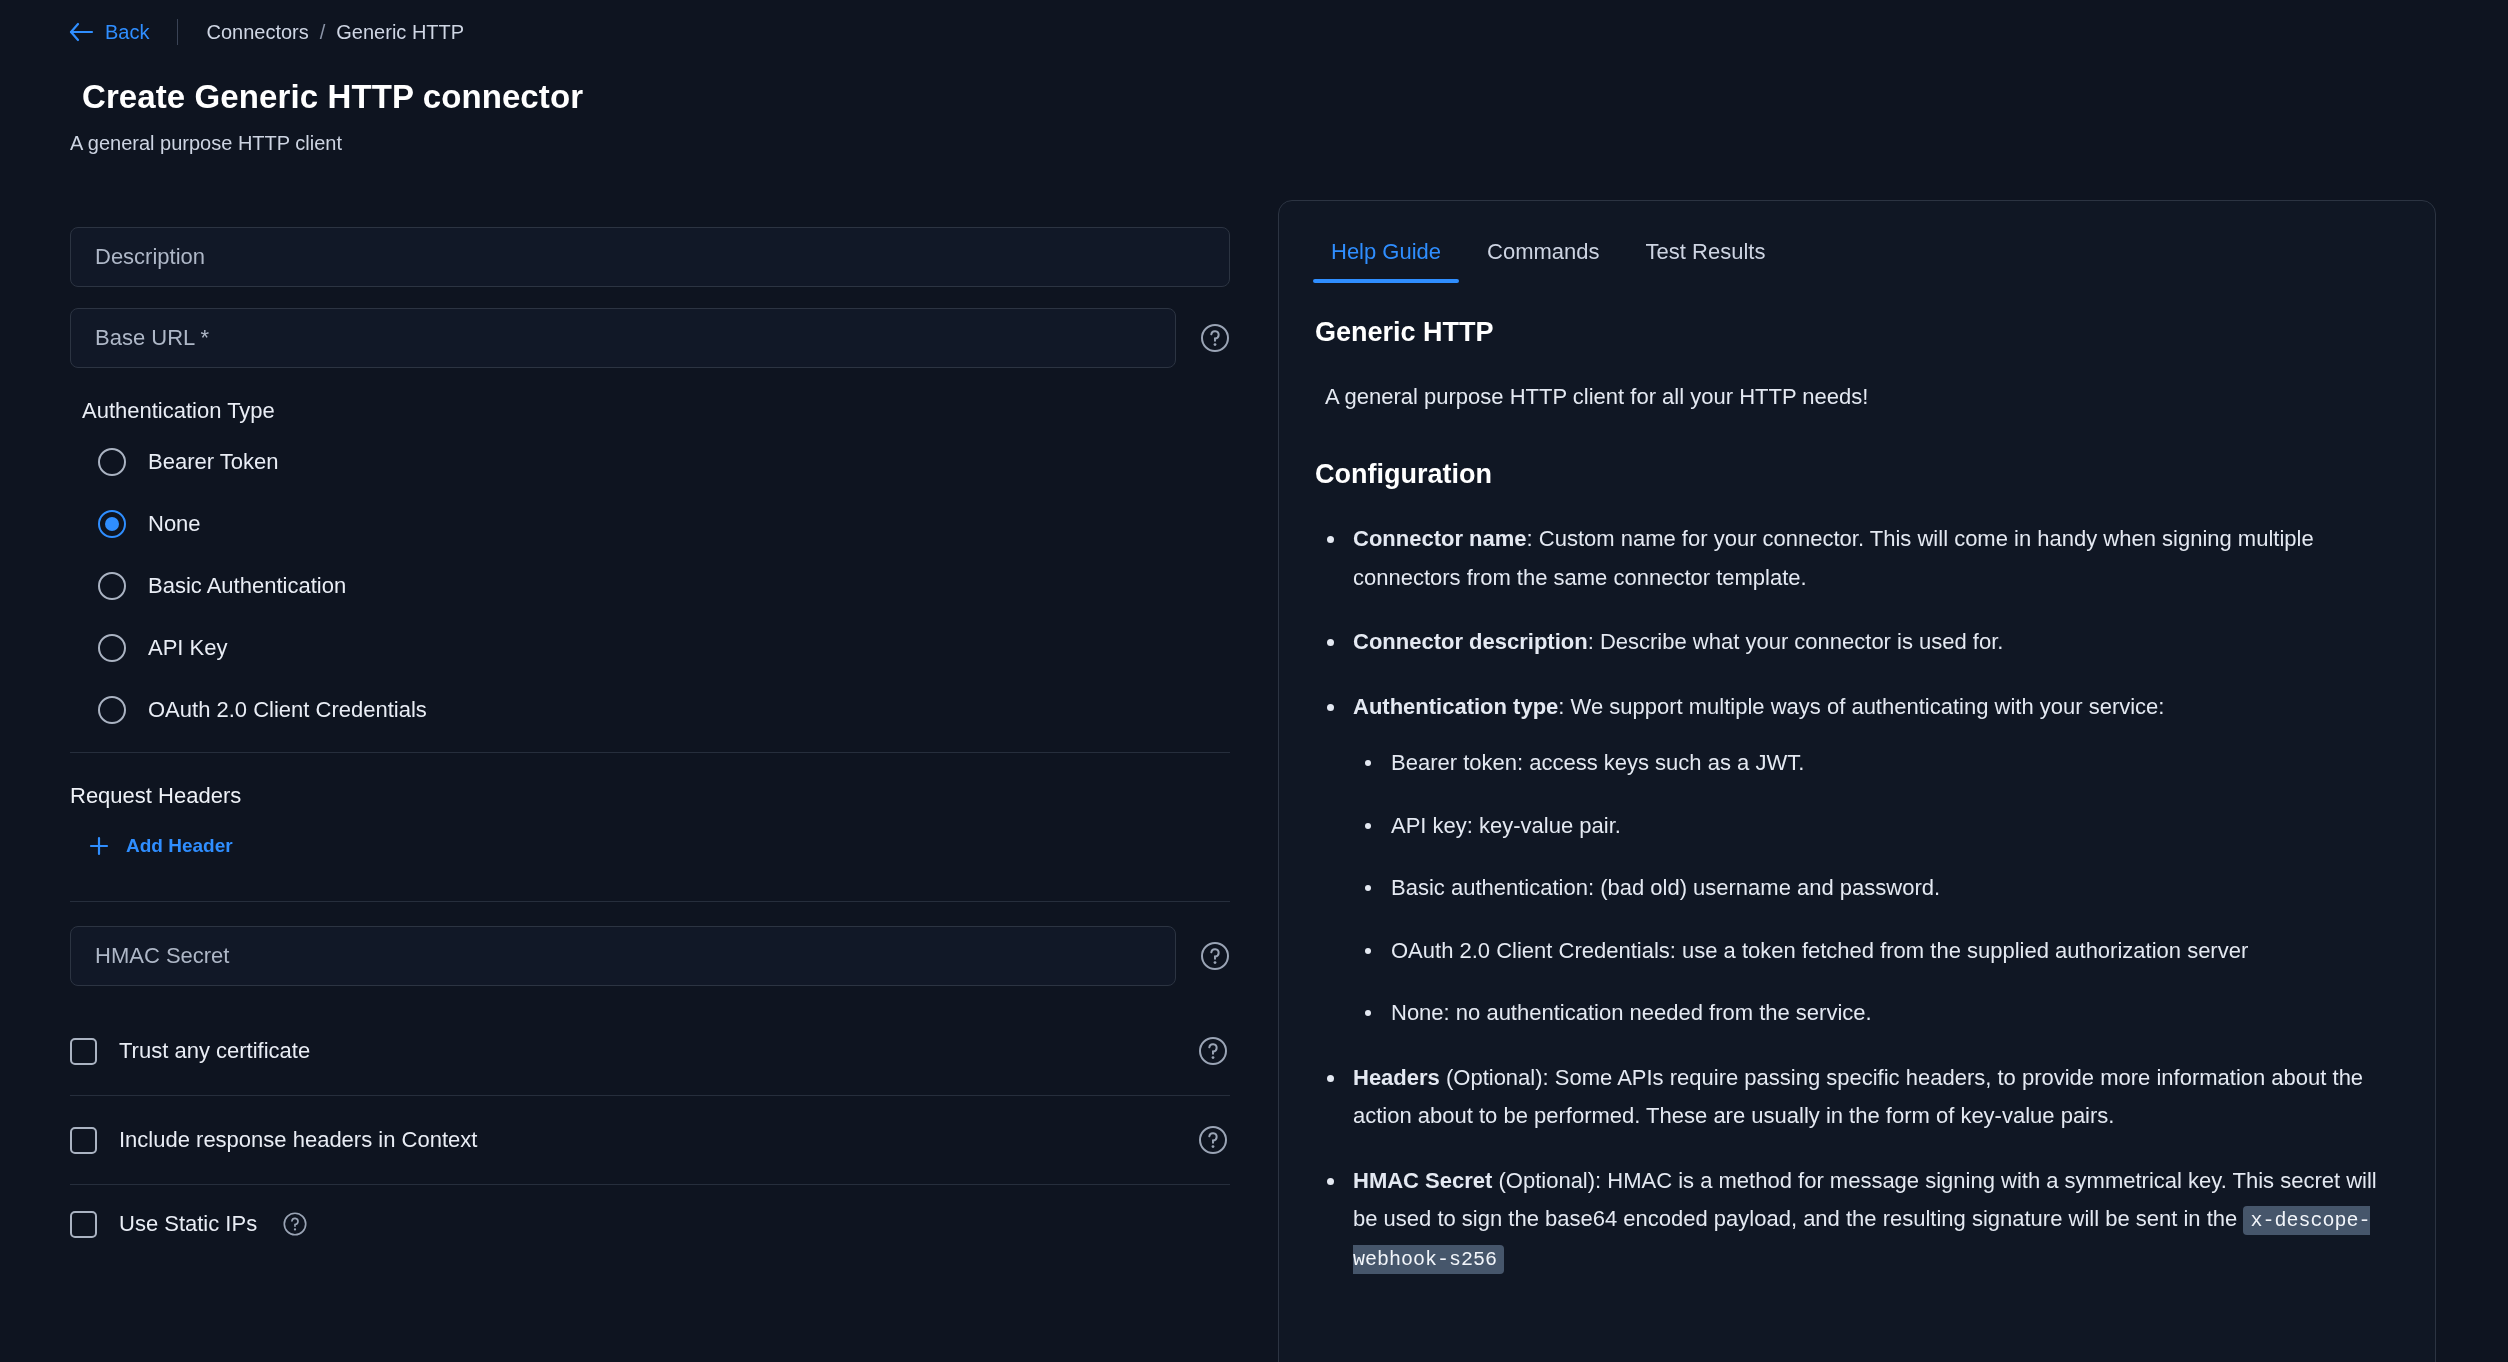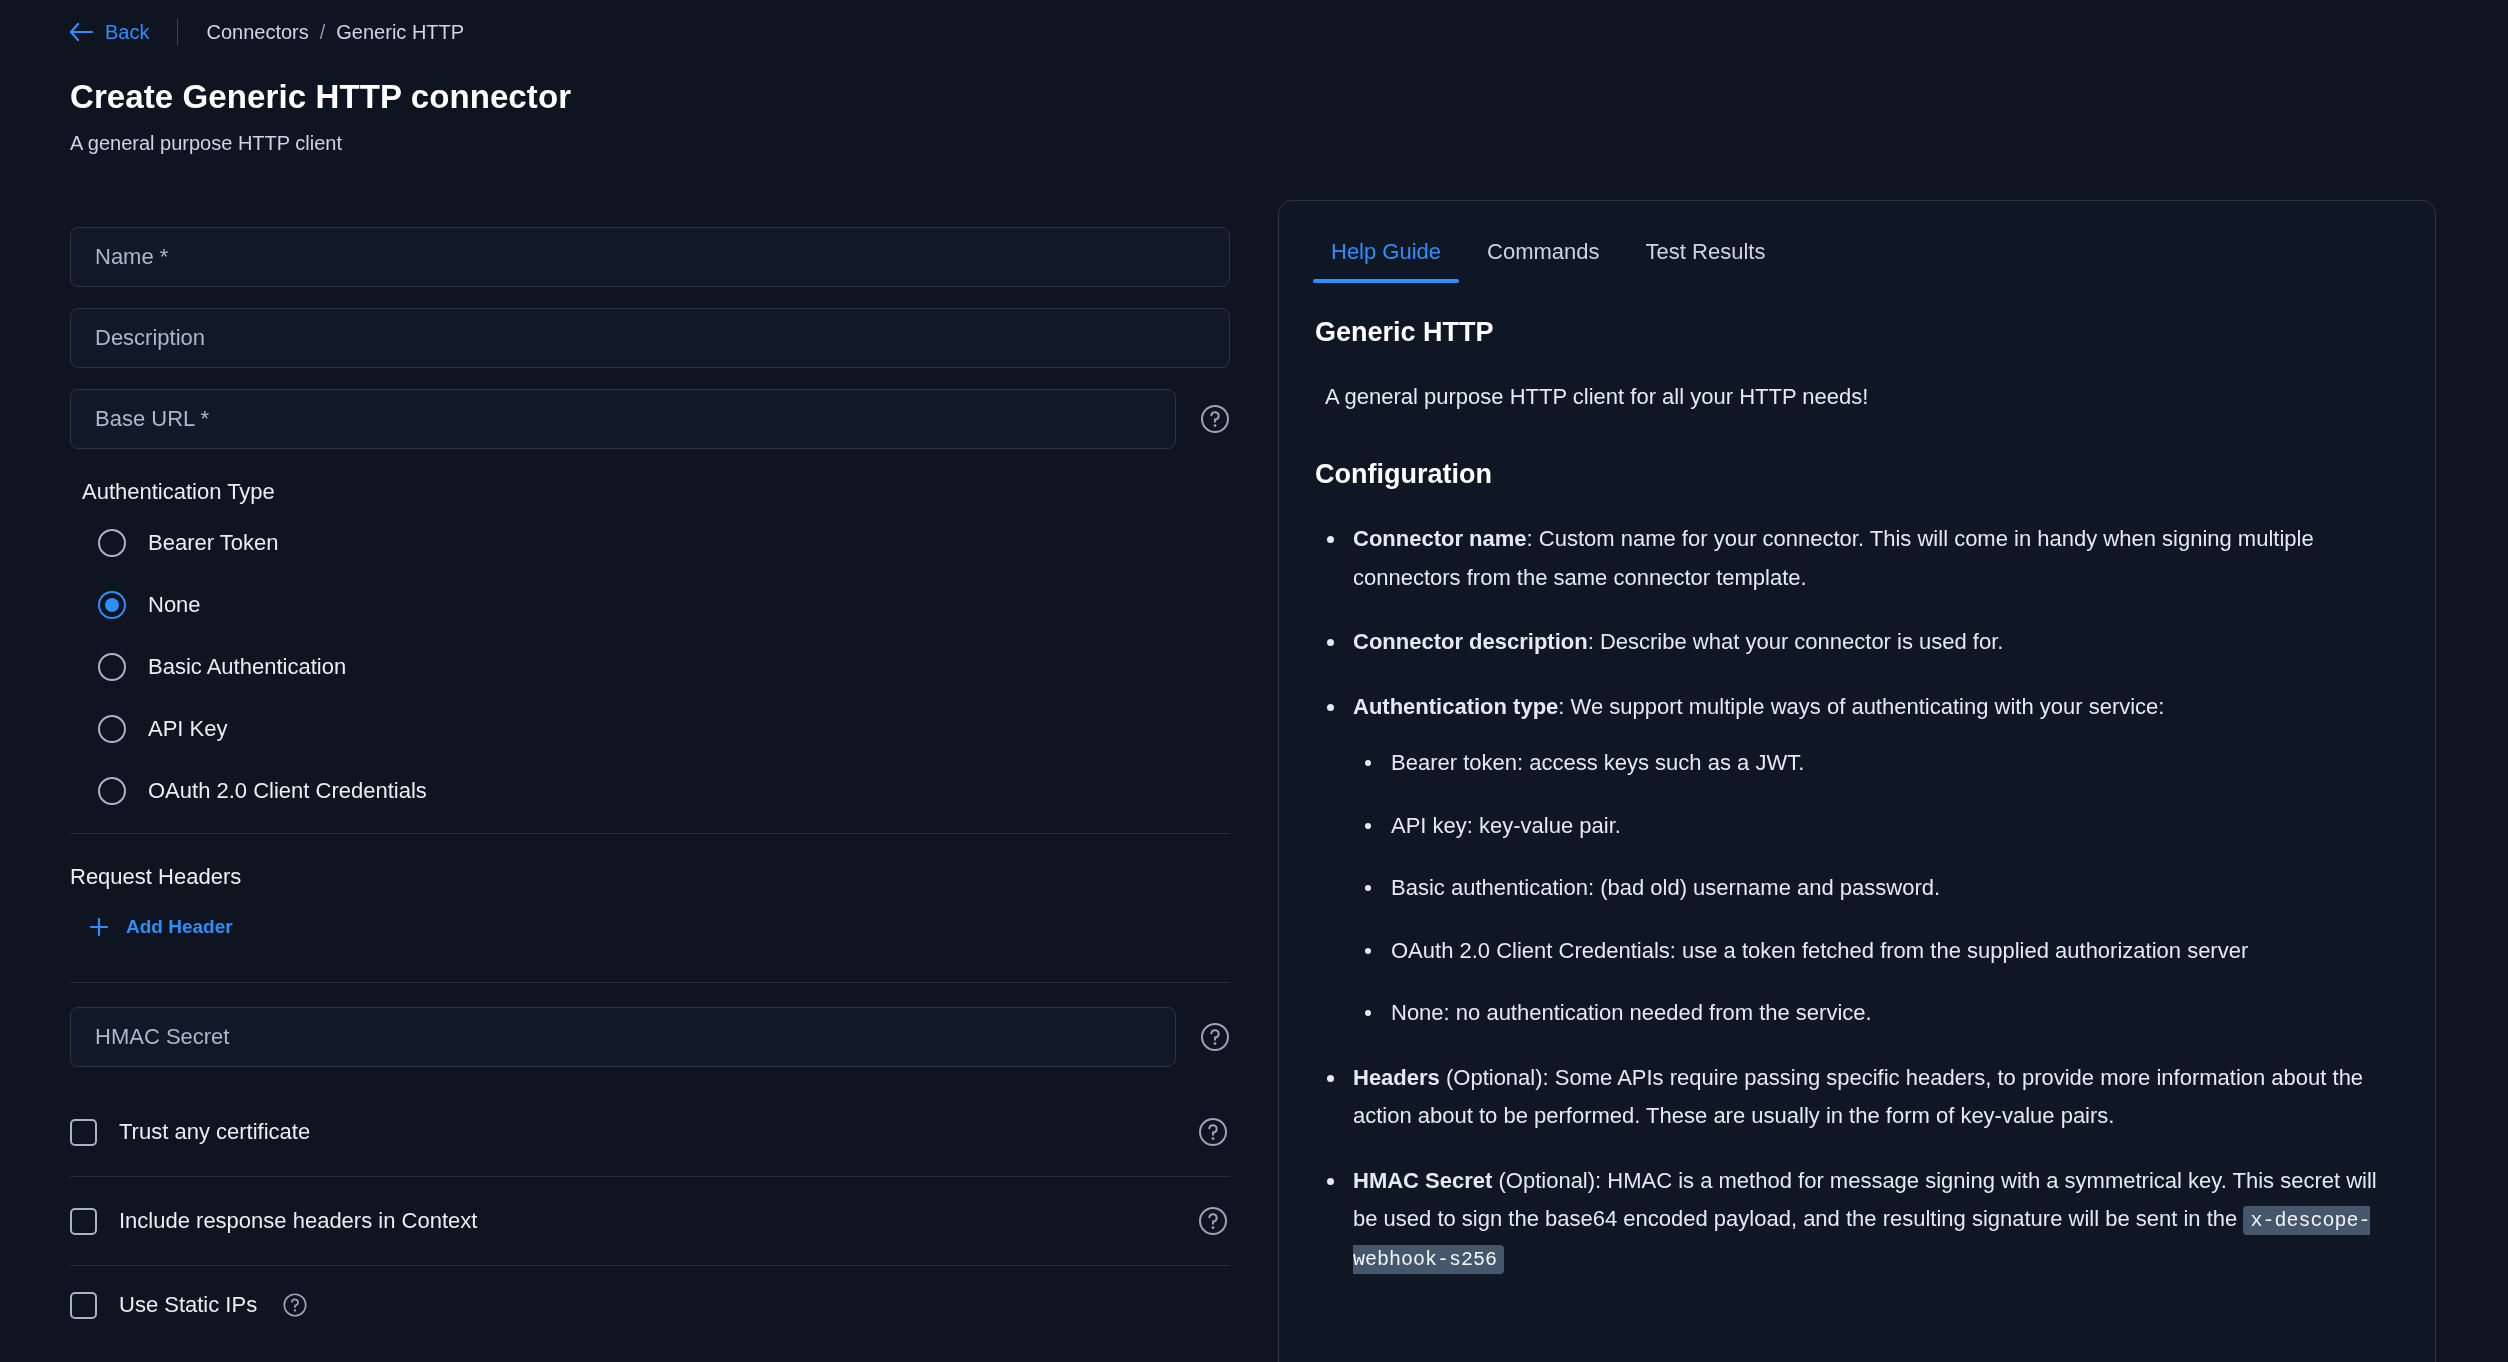--- a/index.html
+++ b/index.html
@@ -30,21 +30,21 @@
   .crumb-divider {
     width: 1px; height: 26px;
     background: #3a4355;
     margin: 0 28px;
   }
   .crumb { color: #cfd6e4; }
   .crumb-sep { color: #8b94a7; margin: 0 11px; }
 
   
   .page-title {
-    position: absolute; left: 70px; top: 78px;
+    position: absolute; left: 82px; top: 78px;
     font-size: 33px; font-weight: bold; letter-spacing: .1px;
     color: #ffffff;
   }
   .page-subtitle {
     position: absolute; left: 70px; top: 132px;
     font-size: 20px; color: #cdd4e2;
   }
 
   
   .form-col {
@@ -227,23 +227,20 @@
     <span class="crumb">Connectors</span>
     <span class="crumb-sep">/</span>
     <span class="crumb">Generic HTTP</span>
   </div>
 
   <div class="page-title">Create Generic HTTP connector</div>
   <div class="page-subtitle">A general purpose HTTP client</div>
 
   <div class="form-col">
 
-    <div class="field-row">
-      <div class="text-field field-full">Name *</div>
-    </div>
 
     <div class="field-row">
       <div class="text-field field-full">Description</div>
     </div>
 
     <div class="field-row">
       <div class="text-field field-short">Base URL *</div>
       <span class="help-icon">
         <svg width="34" height="34" viewBox="0 0 34 34" fill="none">
           <circle cx="17" cy="17" r="13" stroke="#9aa4b5" stroke-width="2"></circle>

